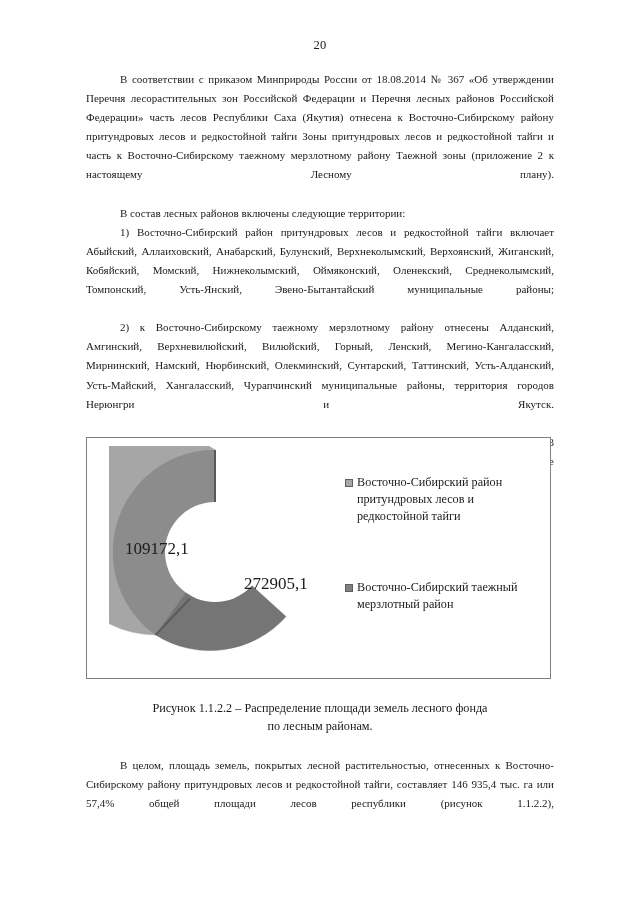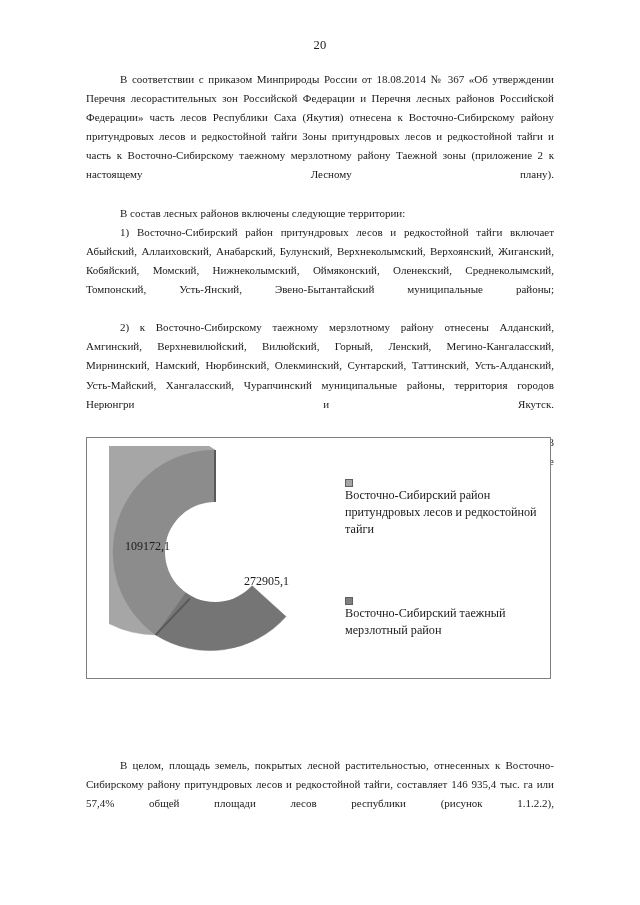--- a/index.html
+++ b/index.html
@@ -81,38 +81,37 @@
     height: 212px;
   }
 
   .donut-svg {
     display: block;
   }
 
   .slice-label {
     position: absolute;
     font-family: "Liberation Serif", "DejaVu Serif", serif;
-    font-size: 12px;
+    font-size: 17px;
     color: #1b1b1b;
     white-space: nowrap;
   }
   .slice-label-a { left: 16px; top: 93px; }
   .slice-label-b { left: 135px; top: 128px; }
 
   .legend {
     position: absolute;
     left: 258px;
     top: 36px;
     width: 200px;
   }
   .legend-entry {
     display: flex;
     align-items: flex-start;
     margin-bottom: 0;
-    flex-direction: column;
   }
   .legend-entry + .legend-entry {
     margin-top: 54px;
   }
   .legend-swatch {
     width: 8px;
     height: 8px;
     flex: 0 0 8px;
     margin-top: 5px;
     margin-right: 4px;
@@ -187,18 +186,22 @@
         <span class="legend-text">Восточно-Сибирский район притундровых лесов и редкостойной тайги</span>
       </div>
       <div class="legend-entry">
         <span class="legend-swatch b"></span>
         <span class="legend-text">Восточно-Сибирский таежный мерзлотный район</span>
       </div>
     </div>
 
   </div>
 
+  <div class="figure-caption">
+    <div>Рисунок 1.1.2.2 – Распределение площади земель лесного фонда</div>
+    <div>по лесным районам.</div>
+  </div>
 
   <div class="closing-text">
     <p class="para justify-all">В целом, площадь земель, покрытых лесной растительностью, отнесенных к Восточно-Сибирскому району притундровых лесов и редкостойной тайги, составляет 146 935,4 тыс. га или 57,4% общей площади лесов республики (рисунок 1.1.2.2),</p>
   </div>
 
 </div>
 
 </body></html>

